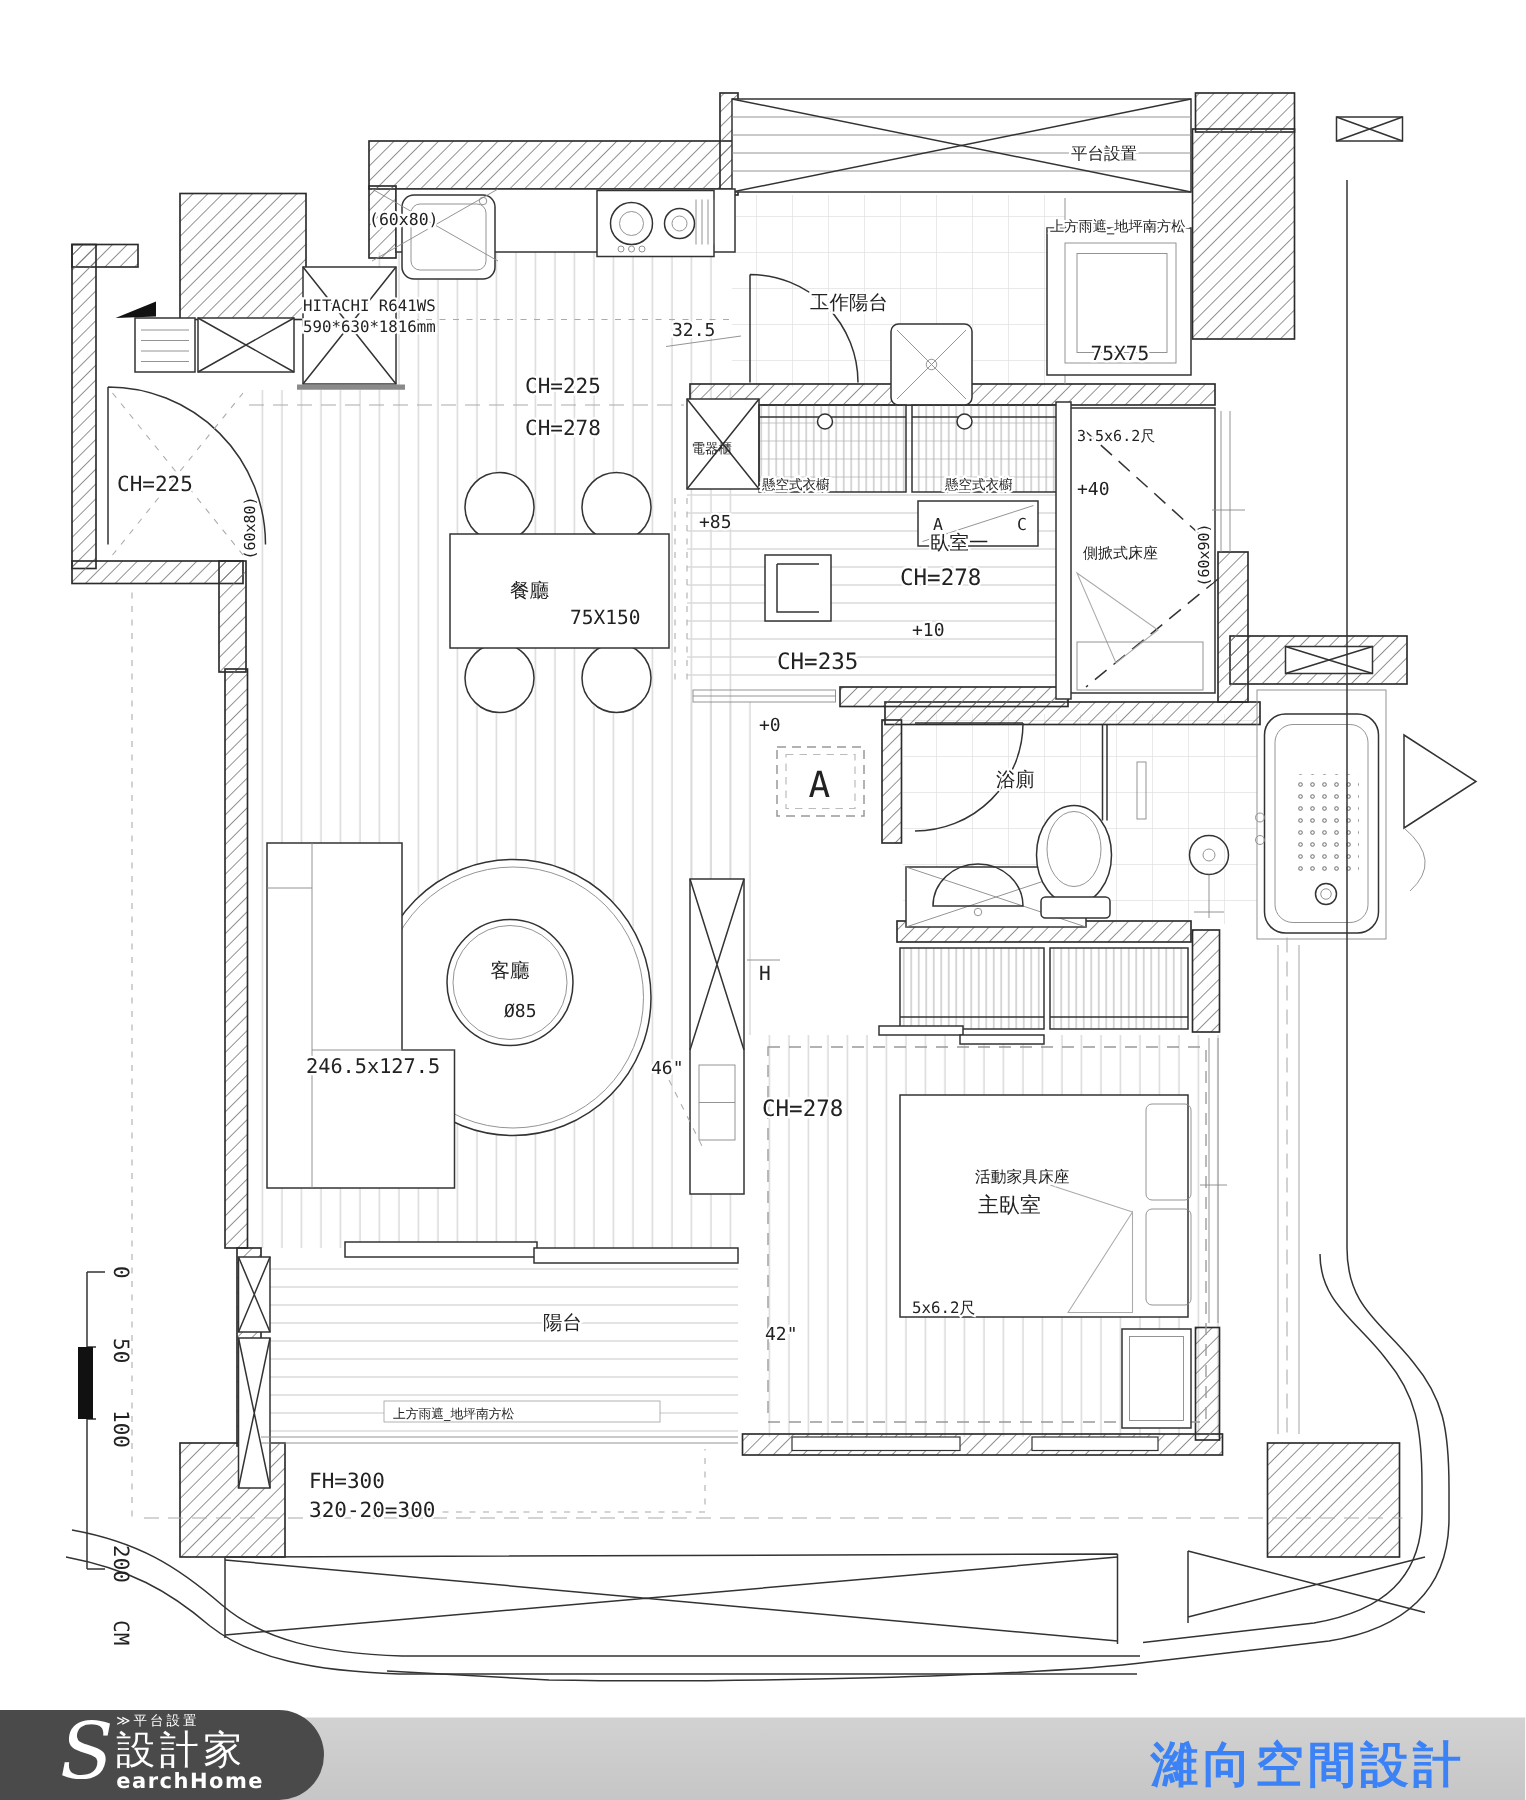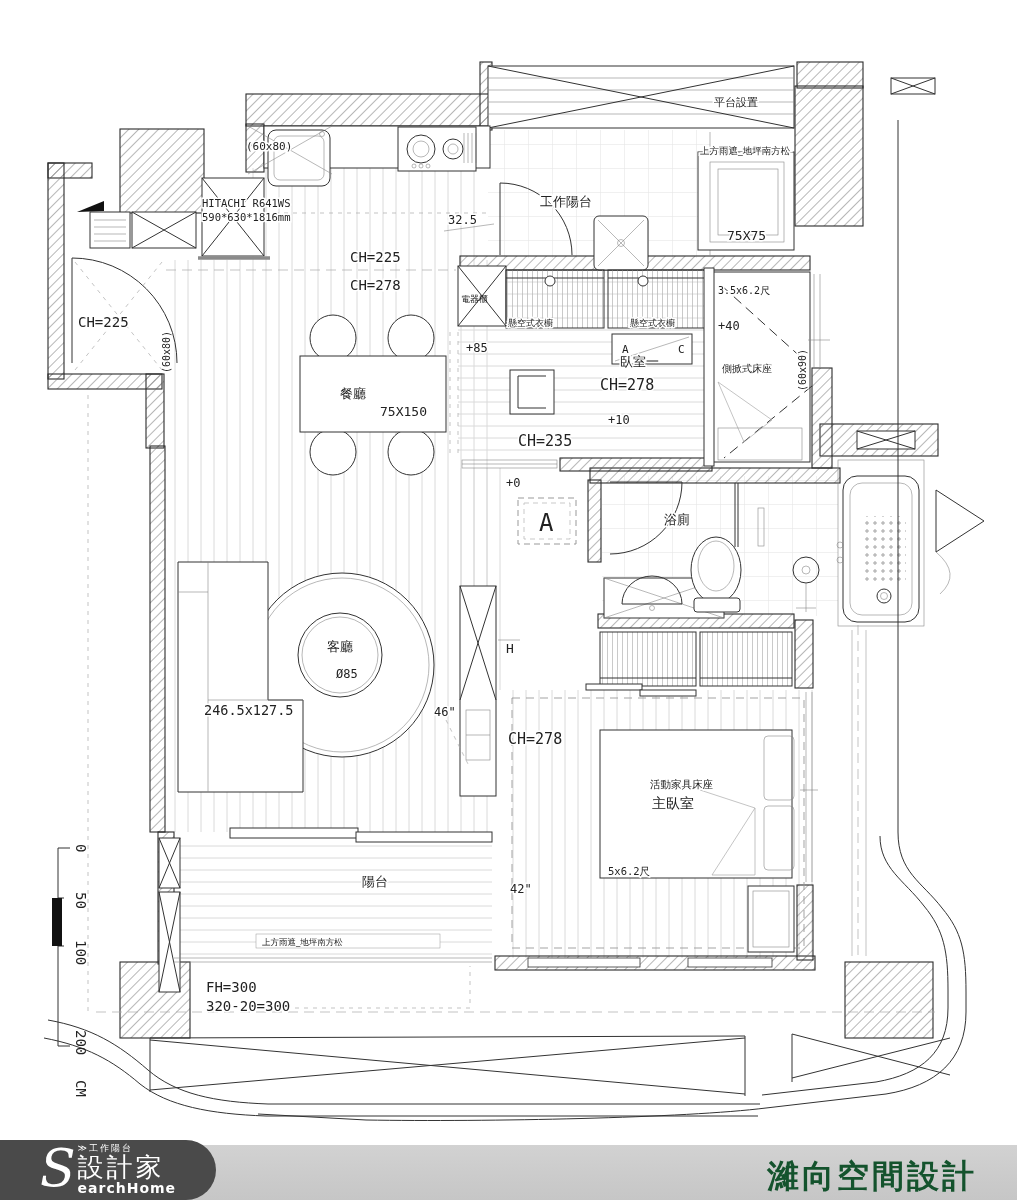--- a/index.html
+++ b/index.html
@@ -23,21 +23,21 @@
   .graybar{position:absolute;left:0;top:12px;width:1017px;height:55px;
            background:linear-gradient(180deg,#d2d2d2,#c6c6c6);}
   .badge{position:absolute;left:0;top:7px;width:216px;height:60px;background:#4a4a4a;
          border-radius:0 30px 30px 0;display:flex;align-items:center;justify-content:center;color:#fff;}
   .logo-s{font-family:"DejaVu Serif",serif;font-style:italic;font-size:52px;line-height:1;
           margin-right:2px;transform:translateY(-2px);}
   .logo-col{display:flex;flex-direction:column;line-height:1.05;}
   .logo-tagline{font-size:9px;letter-spacing:2px;}
   .logo-cn{font-size:26px;font-weight:normal;letter-spacing:3px;}
   .logo-en{font-size:14px;letter-spacing:1px;font-weight:bold;}
-  .studio{position:absolute;right:40px;top:22px;color:#14532d;font-size:32px;font-weight:bold;
+  .studio{position:absolute;right:40px;top:22px;color:#3b82f6;font-size:32px;font-weight:bold;
           letter-spacing:3px;font-family:"DejaVu Sans",sans-serif;}
 </style>
 </head>
 <body>
 
 <div id="stage">
 
 <svg width="1017" height="1133" viewBox="0 0 1017 1133">
 <defs>
   <pattern id="hatch" width="7" height="7" patternUnits="userSpaceOnUse" patternTransform="rotate(45)">
@@ -333,21 +333,21 @@
   <text class="dim" font-size="14" transform="rotate(90 76 1030)" x="76" y="1030">200</text>
   <text class="dim" font-size="14" transform="rotate(90 76 1080)" x="76" y="1080">CM</text>
 </g>
 </svg>
 
 <div class="footer-wrap">
   <div class="graybar"></div>
   <div class="badge">
     <span class="logo-s">S</span>
     <div class="logo-col">
-      <span class="logo-tagline">≫工作陽台</span>
+      <span class="logo-tagline">≫平台設置</span>
       <span class="logo-cn">設計家</span>
       <span class="logo-en">earchHome</span>
     </div>
   </div>
   <div class="studio">濰向空間設計</div>
 </div>
 
 </div>
 
 </body></html>

